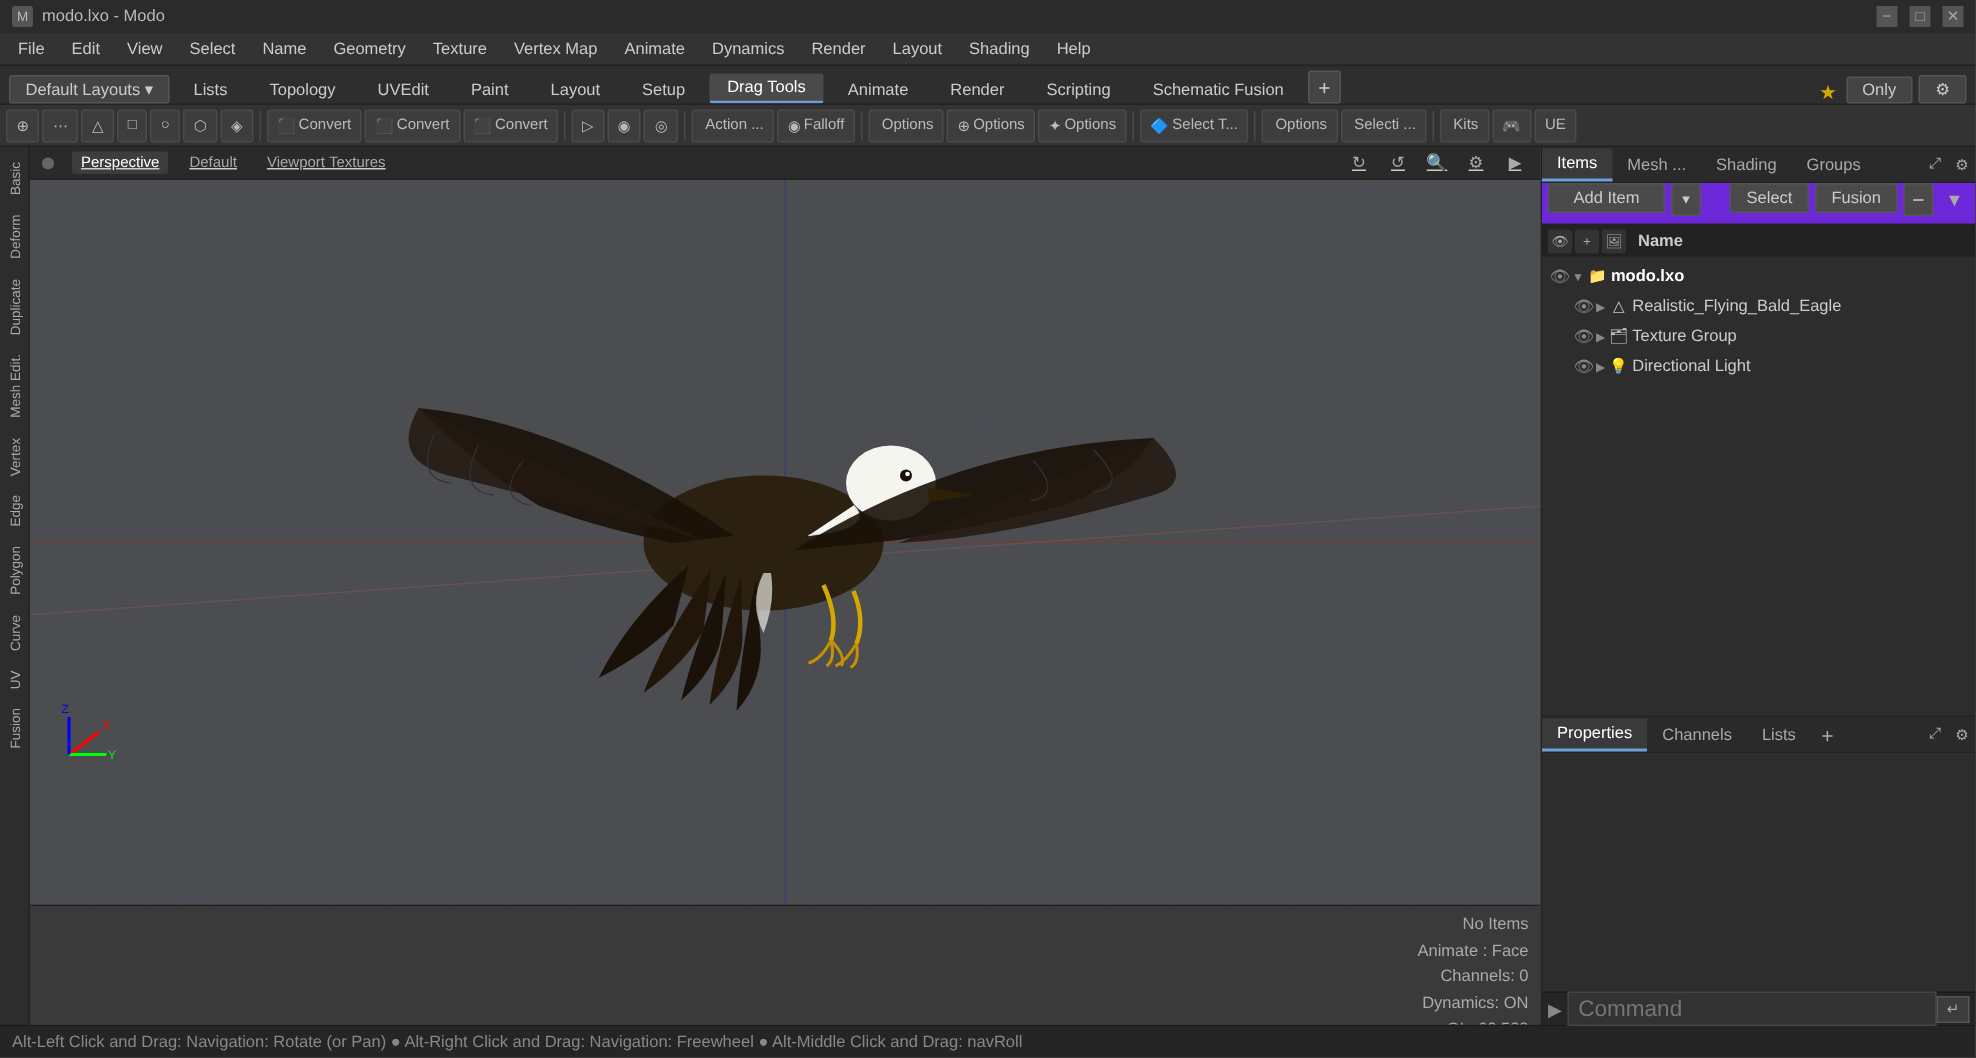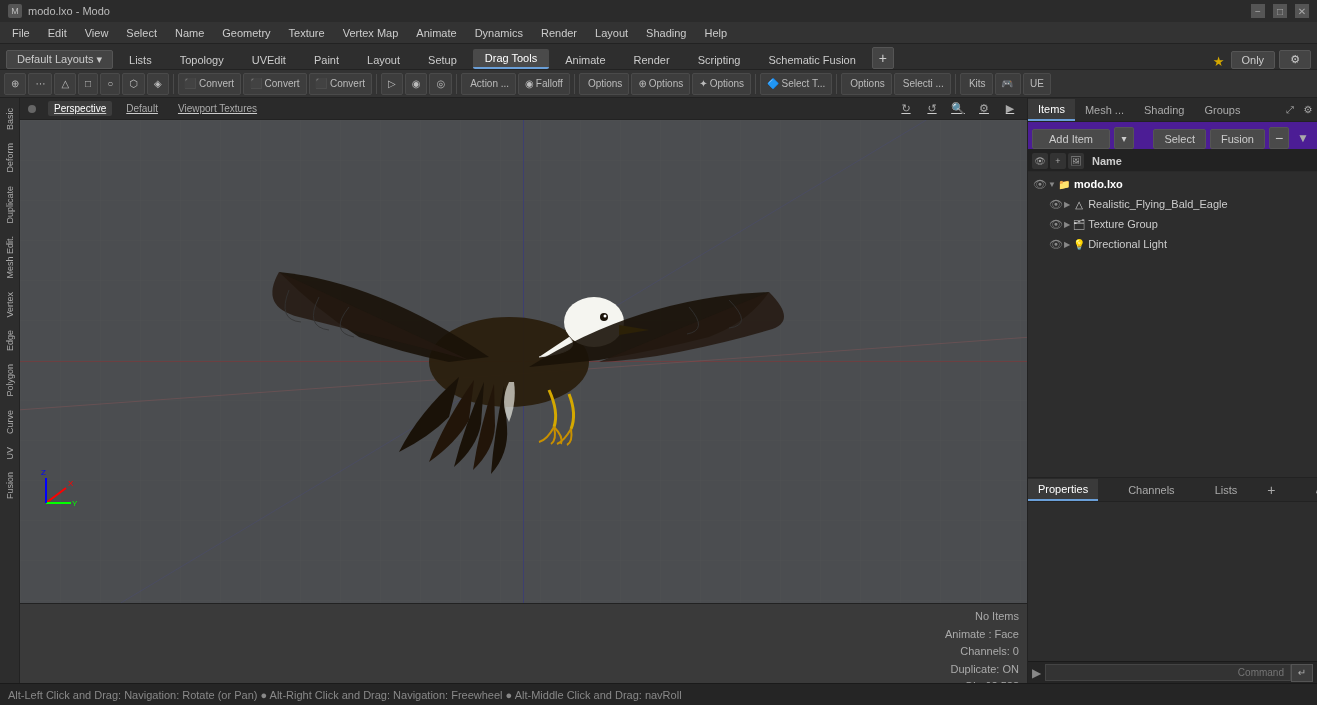--- a/index.html
+++ b/index.html
@@ -53,21 +53,21 @@
     
     #right-panel { width: 290px; background: #2d2d2d; border-left: 1px solid #222; display: flex; flex-direction: column; }
     #right-panel-top { height: 380px; border-bottom: 1px solid #222; display: flex; flex-direction: column; }
     .panel-tabs { height: 24px; background: #2a2a2a; display: flex; align-items: center; border-bottom: 1px solid #222; }
     .panel-tab { padding: 4px 10px; font-size: 11px; color: #aaa; cursor: pointer; }
     .panel-tab.active { color: #fff; background: #3a3a3a; border-bottom: 2px solid #6a9fd8; }
     .panel-tab-spacer { flex: 1; }
     .panel-icon-btn { width: 18px; height: 18px; color: #aaa; font-size: 10px; display: flex; align-items: center; justify-content: center; cursor: pointer; }
 
     
-    #add-item-bar { height: 28px; background: #4c1d95; display: flex; align-items: flex-end; padding: 0 4px; gap: 4px; border-bottom: 1px solid #222; }
+    #add-item-bar { height: 28px; background: #6d28d9; display: flex; align-items: flex-start; padding: 0 4px; gap: 4px; border-bottom: 1px solid #222; }
     .add-item-btn { padding: 3px 16px; background: #4a4a4a; color: #ccc; font-size: 11px; border: 1px solid #555; border-radius: 2px; cursor: pointer; }
     .add-item-arrow { width: 20px; height: 22px; background: #4a4a4a; border: 1px solid #555; color: #ccc; font-size: 10px; display: flex; align-items: center; justify-content: center; cursor: pointer; border-radius: 2px; }
     .select-btn { padding: 3px 10px; background: #4a4a4a; color: #ccc; font-size: 11px; border: 1px solid #555; border-radius: 2px; cursor: pointer; }
     .filter-btn { padding: 3px 10px; background: #4a4a4a; color: #ccc; font-size: 11px; border: 1px solid #555; border-radius: 2px; cursor: pointer; }
     .panel-control-spacer { flex: 1; }
     .panel-minus { width: 20px; height: 22px; background: #4a4a4a; border: 1px solid #555; color: #ccc; font-size: 14px; display: flex; align-items: center; justify-content: center; cursor: pointer; border-radius: 2px; }
     .panel-funnel { width: 20px; height: 22px; color: #aaa; font-size: 12px; display: flex; align-items: center; justify-content: center; cursor: pointer; }
 
     
     #items-list-header { height: 22px; background: #222; display: flex; align-items: center; padding: 0 4px; border-bottom: 1px solid #2a2a2a; }
@@ -80,21 +80,21 @@
     .list-row { display: flex; align-items: center; padding: 2px 4px; cursor: pointer; }
     .row-eye { width: 16px; height: 16px; color: #888; font-size: 11px; display: flex; align-items: center; justify-content: center; }
     .row-indent { display: flex; align-items: center; gap: 2px; }
     .row-triangle { font-size: 8px; color: #888; cursor: pointer; }
     .row-icon { width: 14px; height: 14px; font-size: 10px; display: flex; align-items: center; justify-content: center; }
     .row-label { font-size: 11px; color: #ccc; }
     .row-label.bold { font-weight: bold; color: #fff; }
 
     
     #right-panel-bottom { flex: 1; display: flex; flex-direction: column; }
-    .bottom-tabs { height: 24px; background: #2a2a2a; display: flex; align-items: center; border-bottom: 1px solid #222; gap: 20px; }
+    .bottom-tabs { height: 24px; background: #2a2a2a; display: flex; align-items: center; border-bottom: 1px solid #222; }
     .bottom-tab { padding: 4px 10px; font-size: 11px; color: #aaa; cursor: pointer; }
     .bottom-tab.active { color: #fff; background: #3a3a3a; border-bottom: 2px solid #6a9fd8; }
     .plus-tab { width: 22px; height: 22px; color: #aaa; font-size: 14px; display: flex; align-items: center; justify-content: center; cursor: pointer; }
     .bottom-content { flex: 1; background: #2d2d2d; }
 
     
     #statusbar { height: 22px; background: #252525; display: flex; align-items: center; padding: 0 8px; font-size: 11px; color: #888; border-top: 1px solid #1a1a1a; }
 
     
     #eagle-svg-wrap { position: absolute; top: 0; left: 0; width: 100%; height: 100%; display: flex; align-items: center; justify-content: center; }
@@ -316,21 +316,21 @@
         <text x="36" y="43" font-size="8" fill="#0f0">Y</text>
         <text x="5" y="12" font-size="8" fill="#00f">Z</text>
       </svg>
     </div>
 
     <div id="viewport-status">
       <div id="status-info">
         <div>No Items</div>
         <div>Animate : Face</div>
         <div>Channels: 0</div>
-        <div>Duplicate: ON</div>
+        <div>Dynamics: ON</div>
         <div>GL: 62,538</div>
 
       </div>
     </div>
   </div>
 
   <div id="right-panel">
     <div id="right-panel-top">
 
       <div class="panel-tabs">
@@ -409,21 +409,21 @@
         <span class="bottom-tab">Lists</span>
         <span class="plus-tab">+</span>
         <div class="panel-tab-spacer"></div>
         <span class="panel-icon-btn">⤢</span>
         <span class="panel-icon-btn">⚙</span>
       </div>
       <div class="bottom-content"></div>
 
       <div id="command-bar">
         <span class="cmd-arrow">▶</span>
-        <input class="cmd-input" type="text" style="flex: 1 1 0%; background: rgb(51, 51, 51); border: 1px solid rgb(68, 68, 68); color: rgb(204, 204, 204); font-size: 10px; padding: 2px 6px; outline: none; text-align: right;" placeholder="Command">
+        <input class="cmd-input" type="text" style="flex: 1 1 0%; background: rgb(51, 51, 51); border: 1px solid rgb(68, 68, 68); color: rgb(204, 204, 204); font-size: 15px; padding: 2px 6px; outline: none;" placeholder="Command">
         <button class="cmd-btn">↵</button>
       </div>
     </div>
   </div>
 
 </div>
 
 <div id="statusbar">
   <span>Alt-Left Click and Drag: Navigation: Rotate (or Pan)  ●  Alt-Right Click and Drag: Navigation: Freewheel  ●  Alt-Middle Click and Drag: navRoll</span>
 </div>

